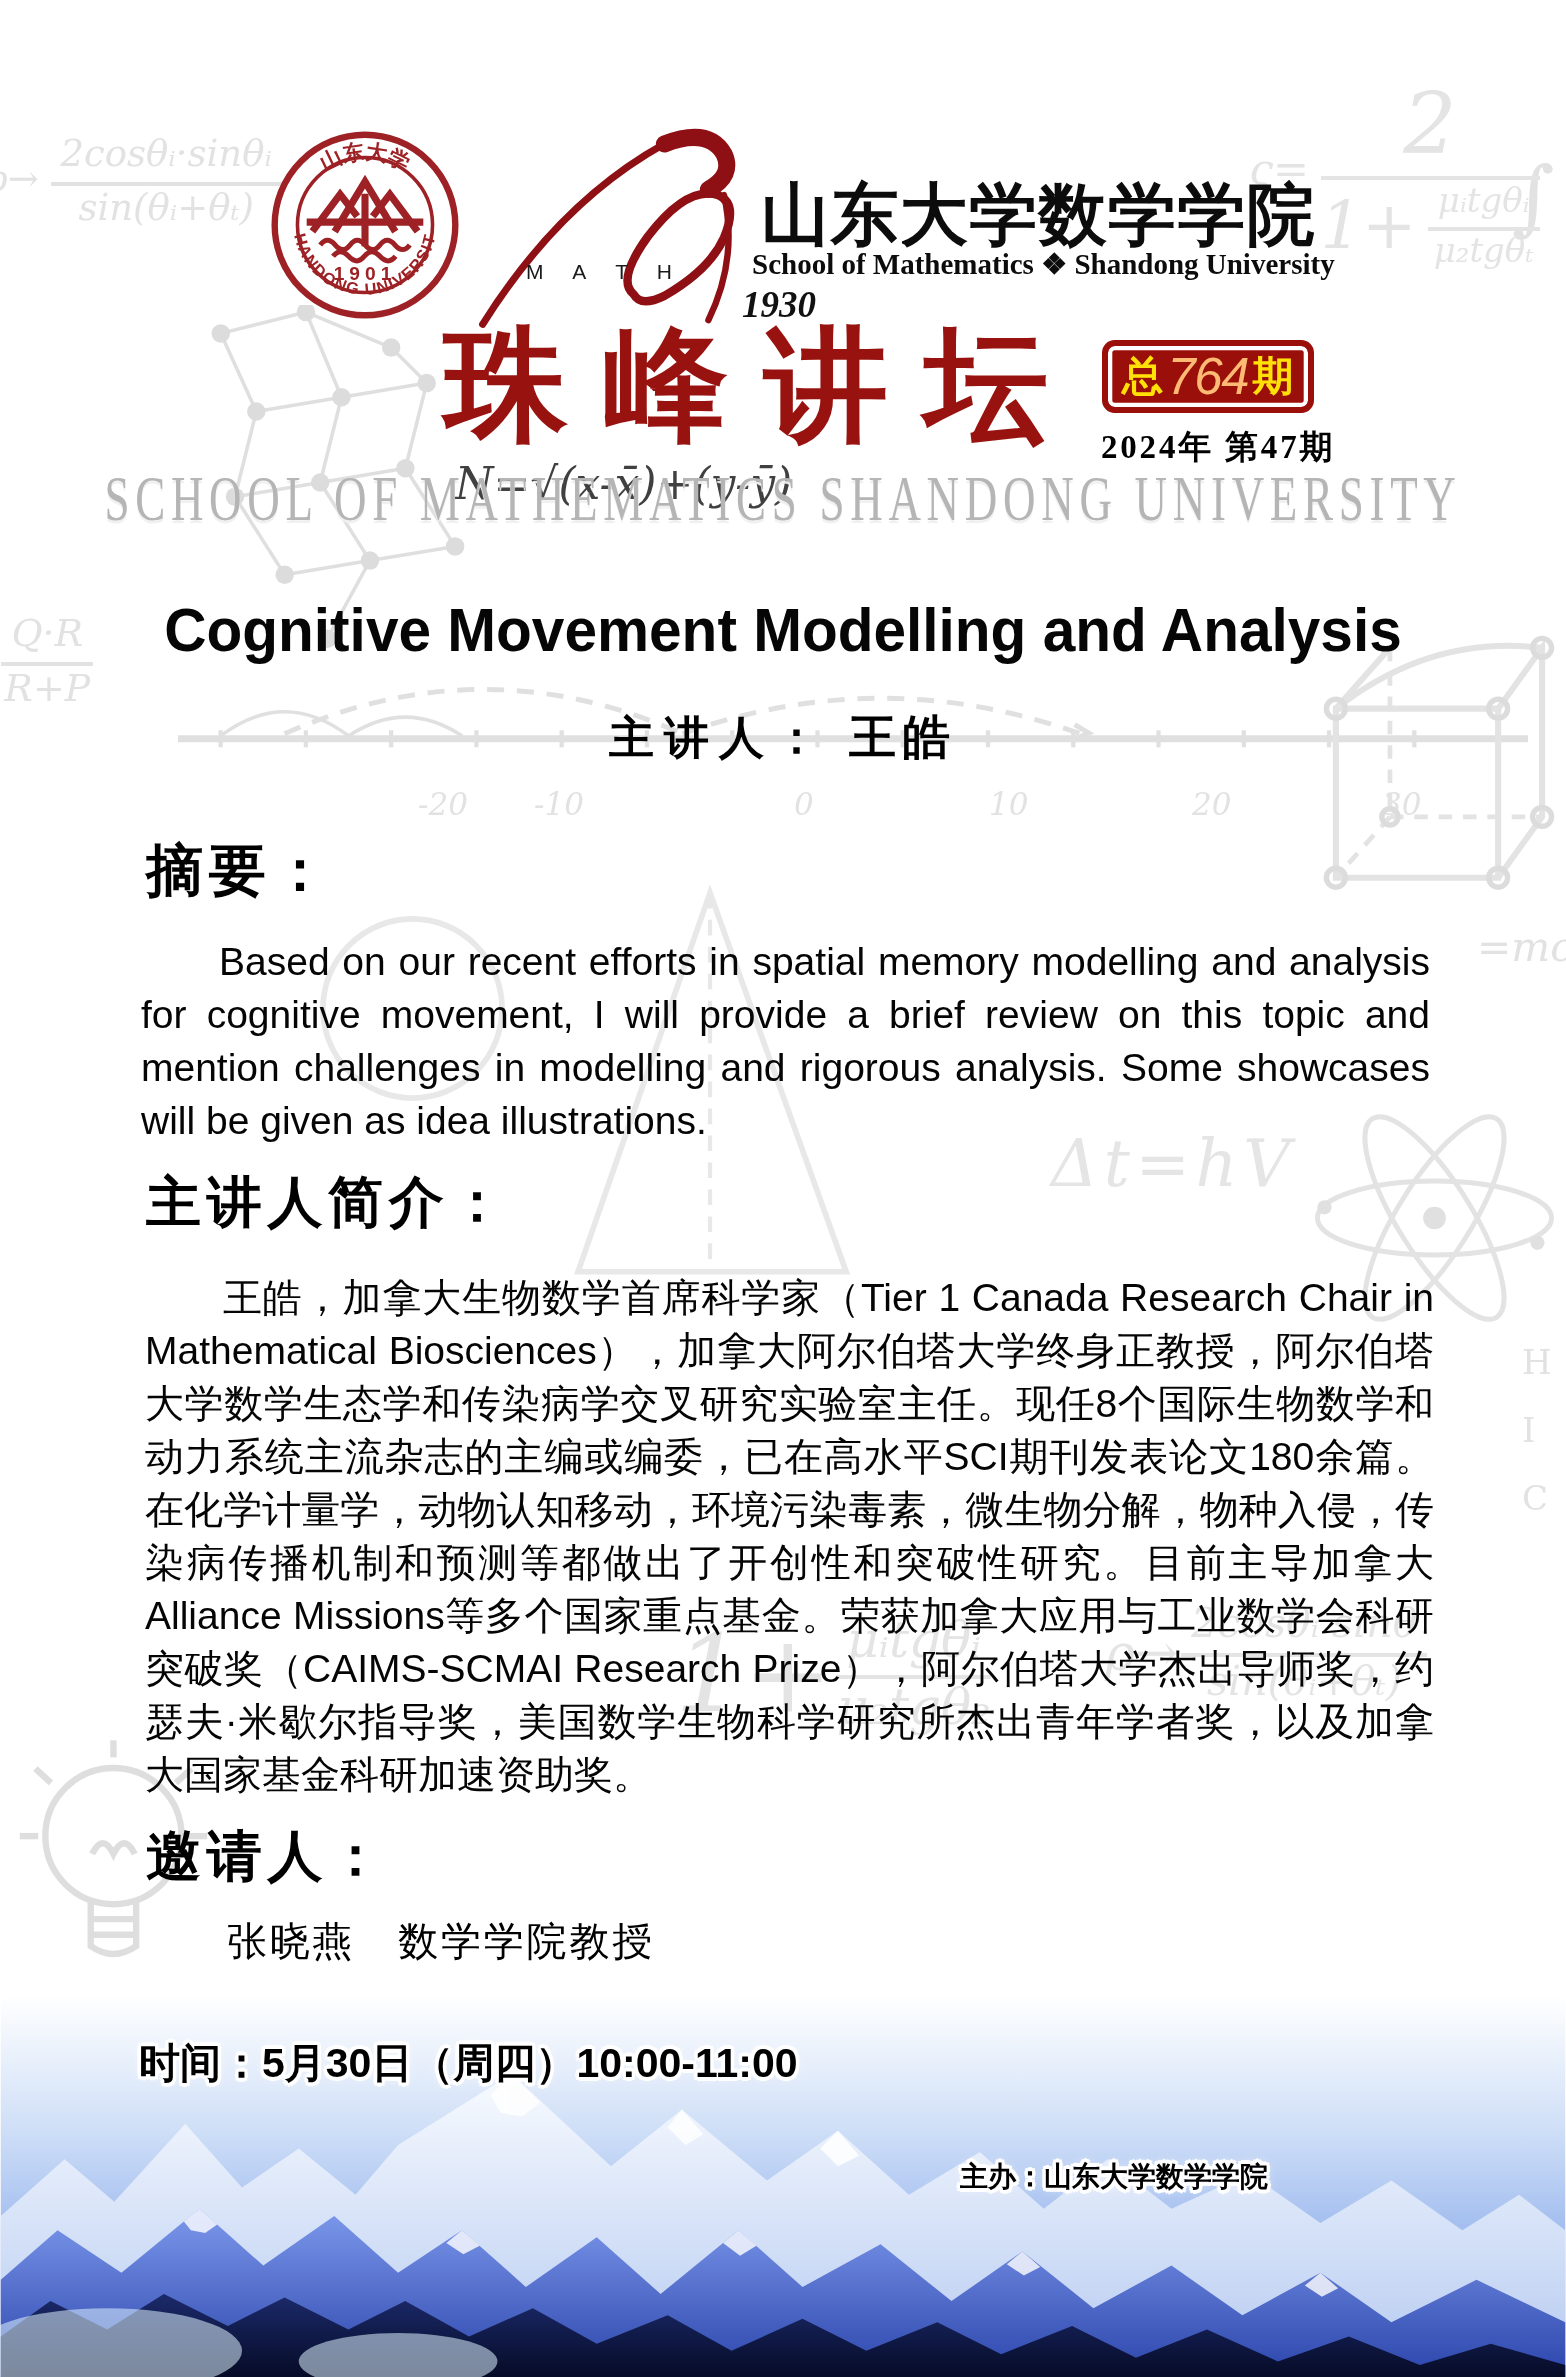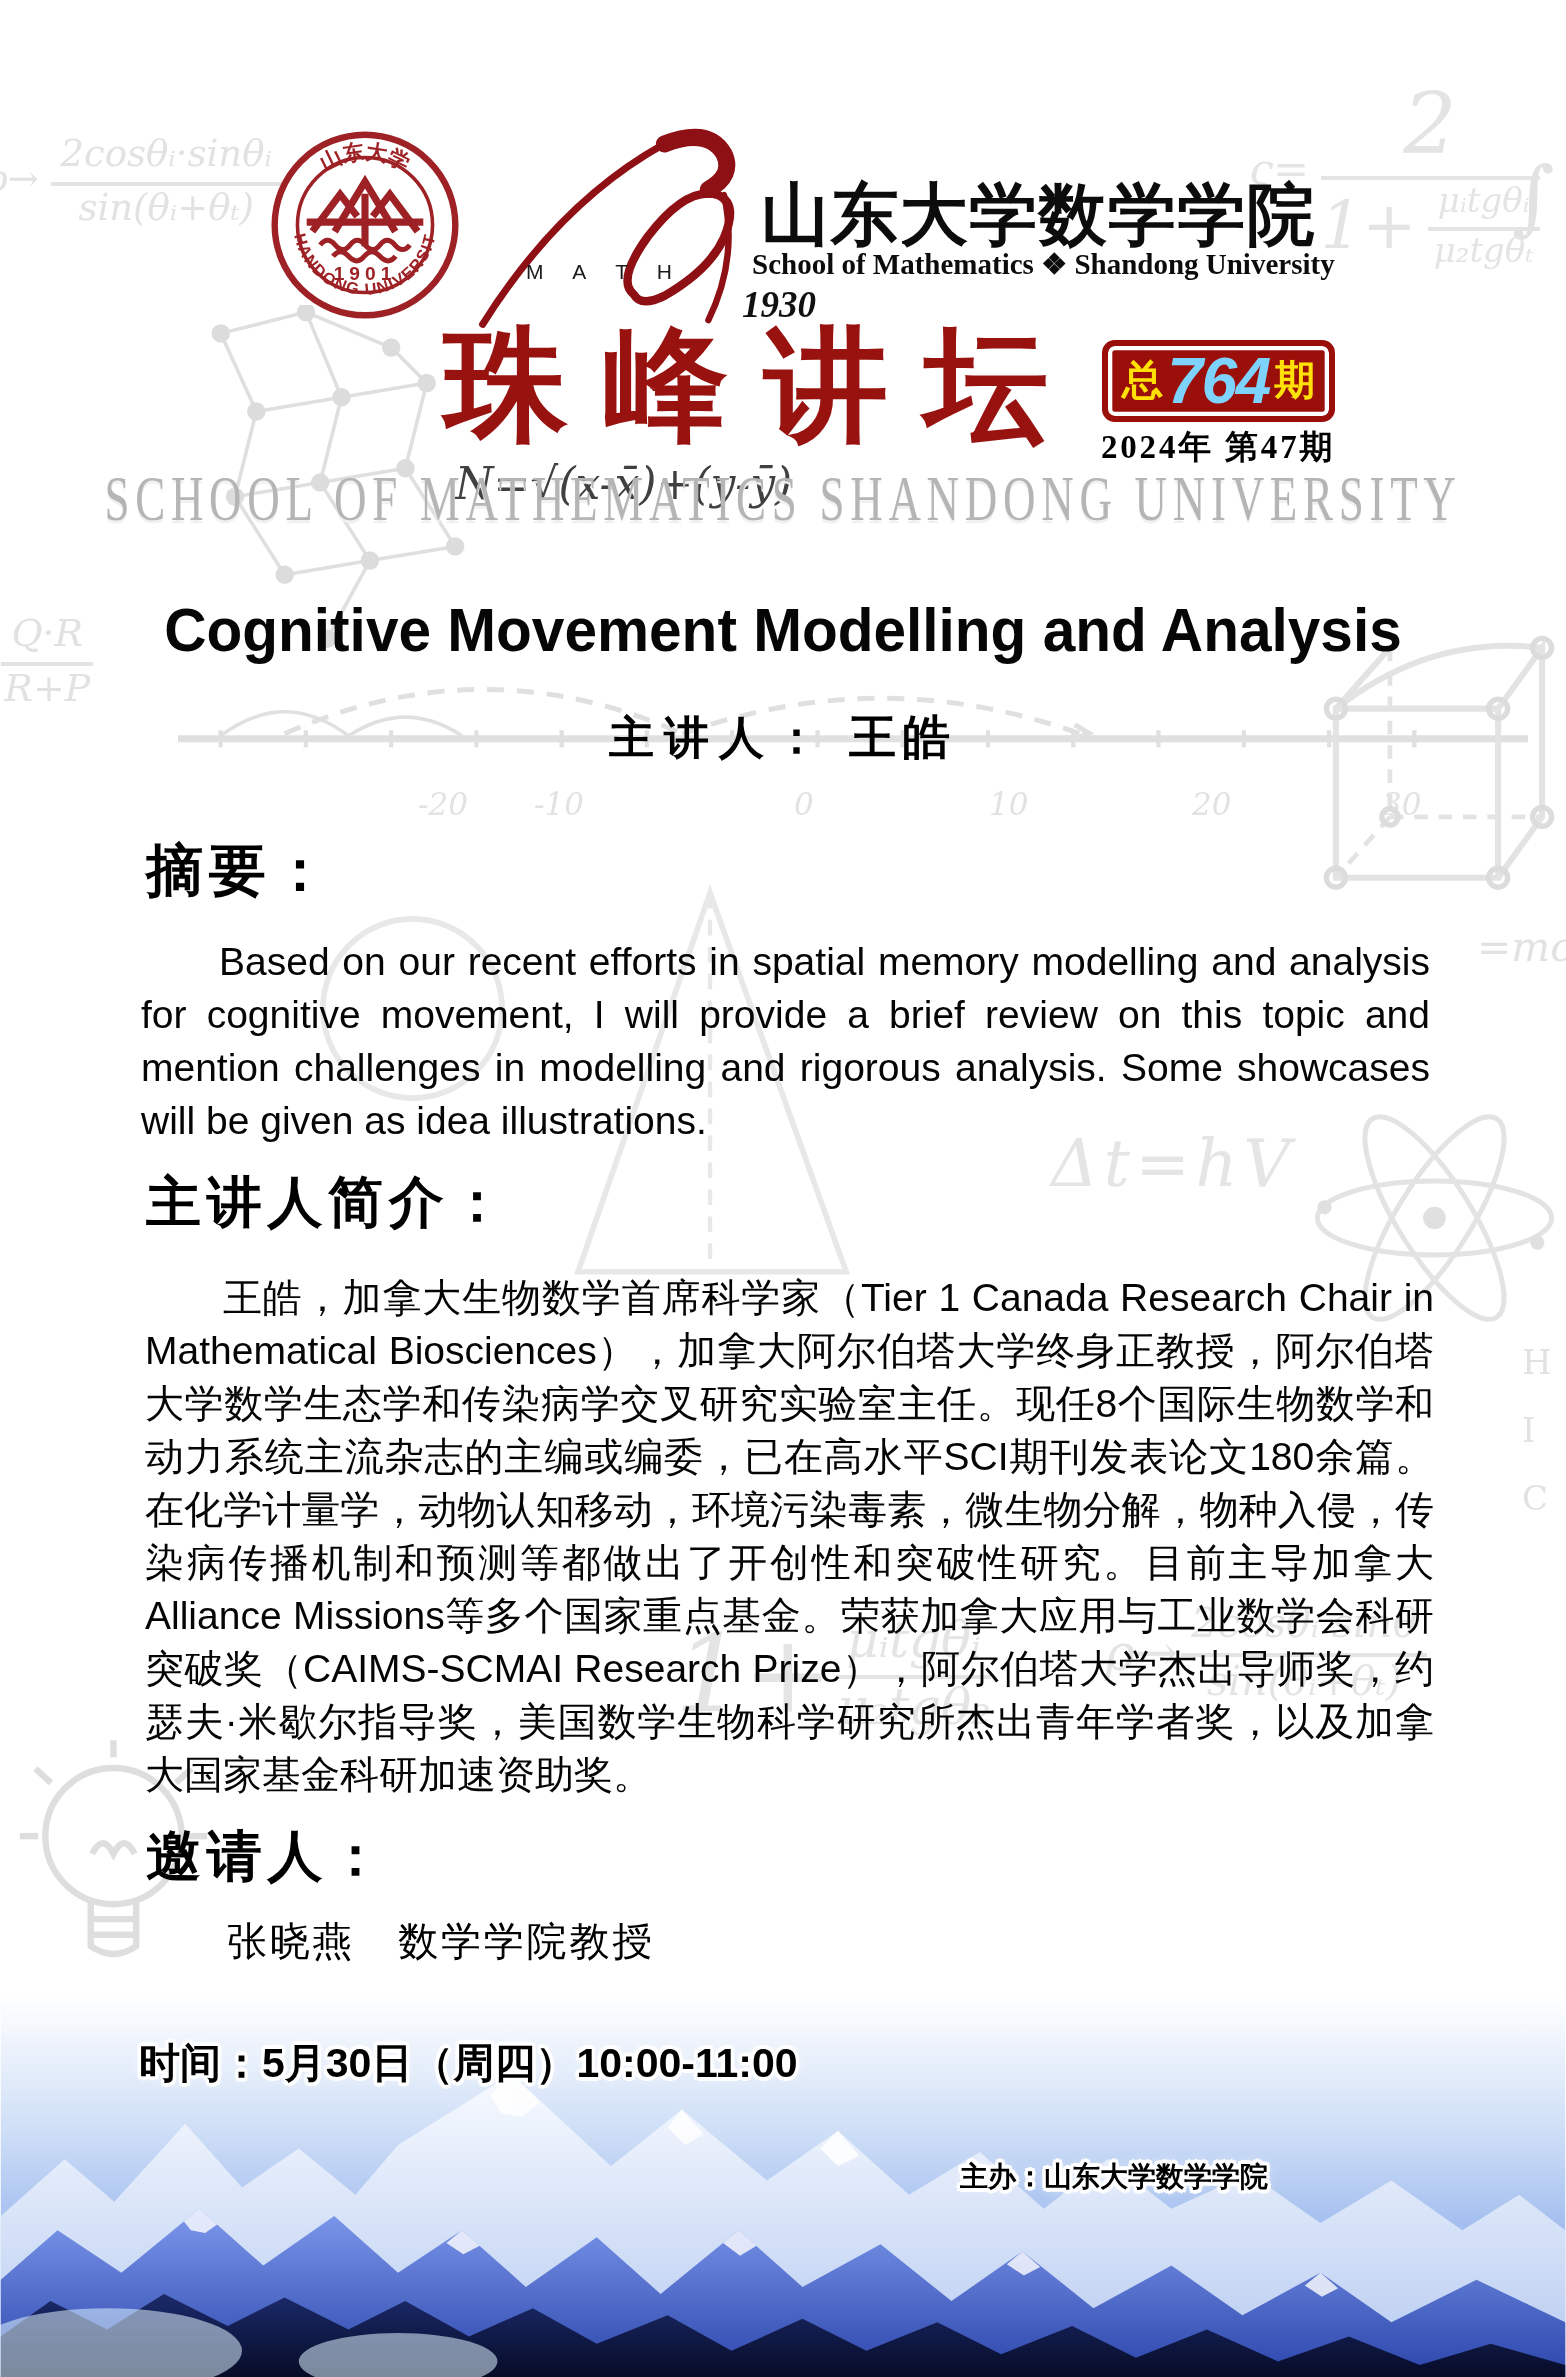--- a/index.html
+++ b/index.html
@@ -26,21 +26,21 @@
     text-shadow:0 2.1px 0.7px #f0f0f0; white-space:nowrap; text-align:center;
     transform:scaleY(1.4); transform-origin:top center;
   }
   .badge {
     position:absolute; left:1102px; top:340px; z-index:2;
     display:flex; align-items:center; gap:4.3px; padding:2.8px 14px;
     background:#9b0f0b; border:6.4px solid #9b0f0b; border-radius:12.8px;
     box-shadow: inset 0 0 0 4.3px #ffffff;
   }
   .badge .small { color:#ffe108; font-size:41px; font-weight:bold; }
-  .badge .big   { color:#7dd3fc; font-size:64px; font-weight:bold; font-style:italic; line-height:1; letter-spacing:-1.4px; }
+  .badge .big   { color:#fdba74; font-size:51px; font-weight:normal; font-style:italic; line-height:1; letter-spacing:-1.4px; }
   .outlined {
     font-weight:bold; color:#000;
     text-shadow:
       -2.8px -2.8px 0 #fff, 2.8px -2.8px 0 #fff, -2.8px 2.8px 0 #fff, 2.8px 2.8px 0 #fff,
       -3.6px 0 0 #fff, 3.6px 0 0 #fff, 0 -3.6px 0 #fff, 0 3.6px 0 #fff,
       0 0 11.4px rgba(255,255,255,.95);
   }
   .para {
     position:absolute; left:141px; width:1289px; z-index:2;
     font-size:39px; line-height:53px; text-align:justify; text-indent:78px;

